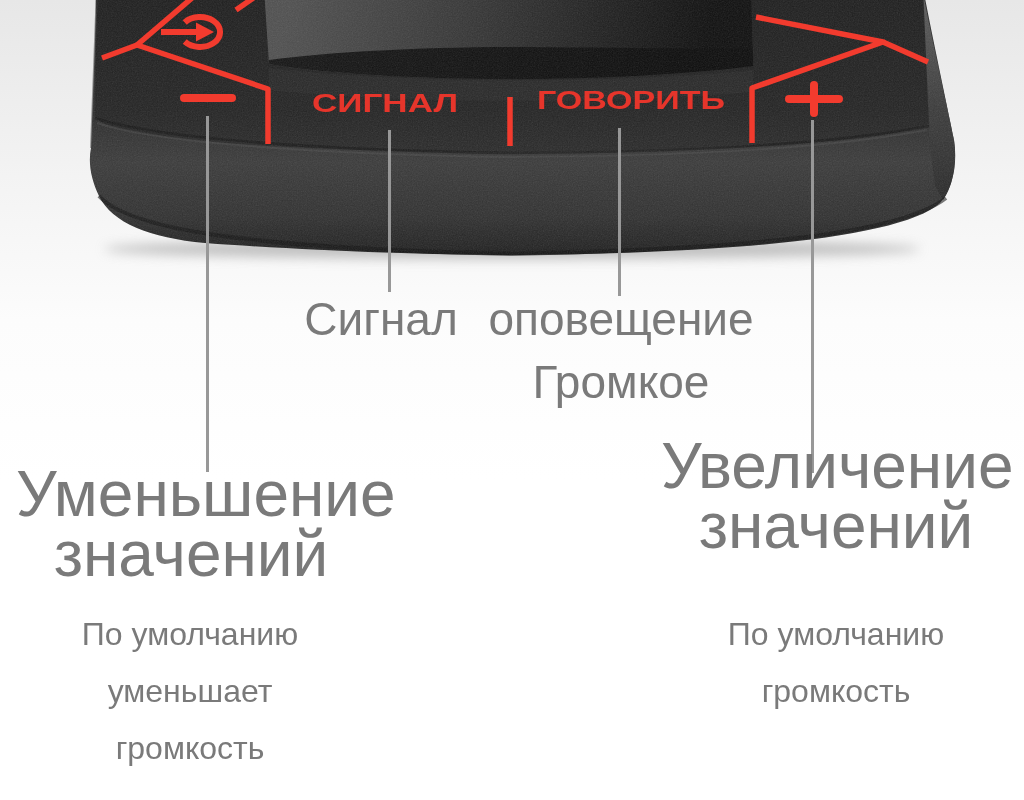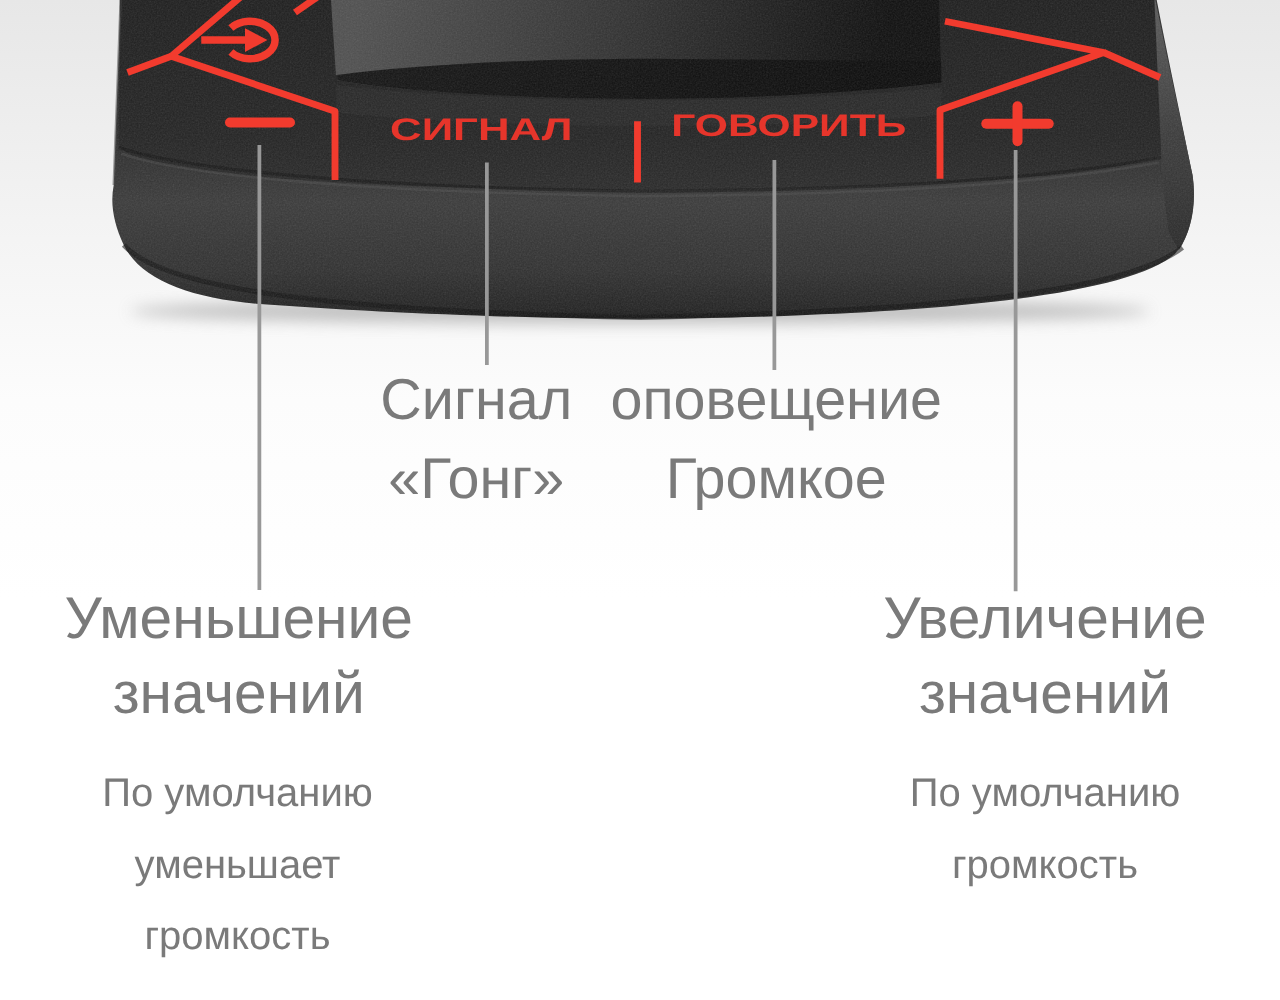--- a/index.html
+++ b/index.html
@@ -10,21 +10,21 @@
   }
   .stage{position:absolute;inset:0;}
   svg.device{position:absolute;left:0;top:0;}
   .callout-line{
     position:absolute;width:3px;background:#989898;z-index:5;
   }
   .note{
     position:absolute;color:#7a7a7a;text-align:center;z-index:6;
   }
   .note-label{font-size:46px;line-height:63px;}
-  .note-title{font-size:47px;line-height:60px;}
+  .note-title{font-size:64px;line-height:60px;}
   .note-desc{font-size:32px;line-height:57px;}
 </style>
 </head>
 <body>
 
 <div class="stage">
 
   <svg class="device" viewBox="0 0 1024 280" width="1024" height="280">
     <defs>
       <linearGradient id="gSide" x1="0" y1="110" x2="0" y2="258" gradientUnits="userSpaceOnUse">
@@ -113,34 +113,33 @@
     <text x="631" y="109" text-anchor="middle" font-size="25" font-weight="bold" font-family="Liberation Sans, DejaVu Sans, sans-serif" fill="#e6352b" textLength="188" lengthAdjust="spacingAndGlyphs">ГОВОРИТЬ</text>
   </svg>
 
   <div class="callout-line" style="left:206px;top:116px;height:356px;"></div>
   <div class="callout-line" style="left:388px;top:130px;height:162px;"></div>
   <div class="callout-line" style="left:618px;top:128px;height:168px;"></div>
   <div class="callout-line" style="left:811px;top:120px;height:353px;"></div>
 
   <div class="note note-label" style="left:231px;top:288px;width:300px;">
     <div>Сигнал</div>
-    <div>«Гонг»</div>
   </div>
 
   <div class="note note-label" style="left:451px;top:288px;width:340px;">
     <div>оповещение</div>
     <div>Громкое</div>
   </div>
 
   <div class="note note-title" style="left:16px;top:464px;width:350px;">
     <div>Уменьшение</div>
     <div>значений</div>
   </div>
 
-  <div class="note note-title" style="left:661px;top:464px;width:350px;">
+  <div class="note note-title" style="left:661px;top:436px;width:350px;">
     <div>Увеличение</div>
     <div>значений</div>
   </div>
 
   <div class="note note-desc" style="left:15px;top:606px;width:350px;">
     <div>По умолчанию</div>
     <div>уменьшает</div>
     <div>громкость</div>
   </div>
 

